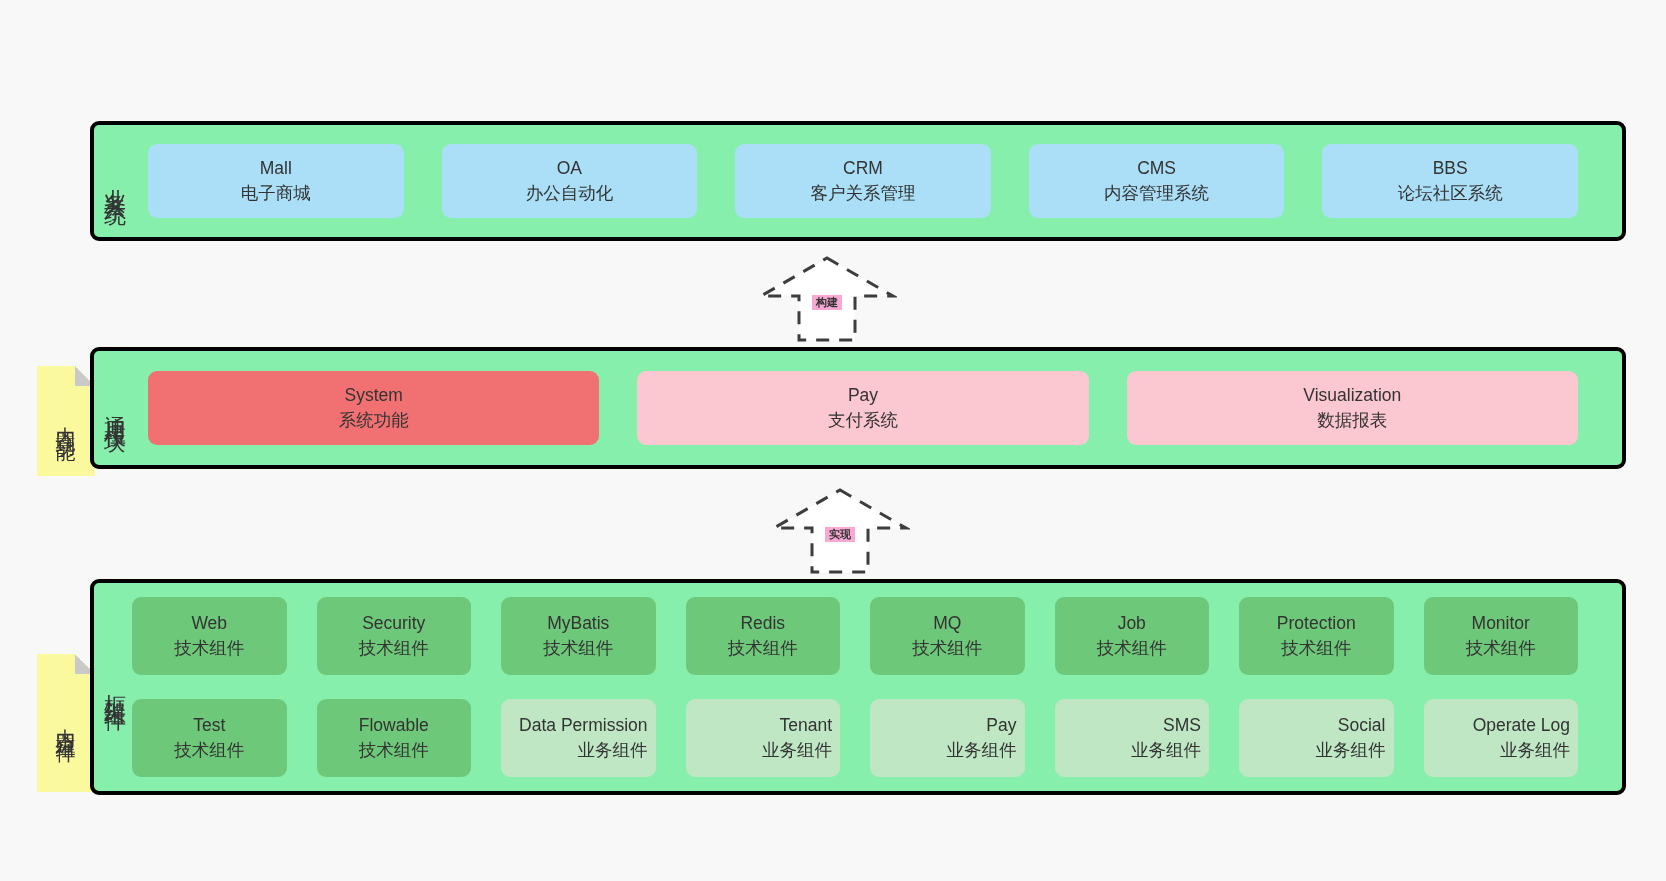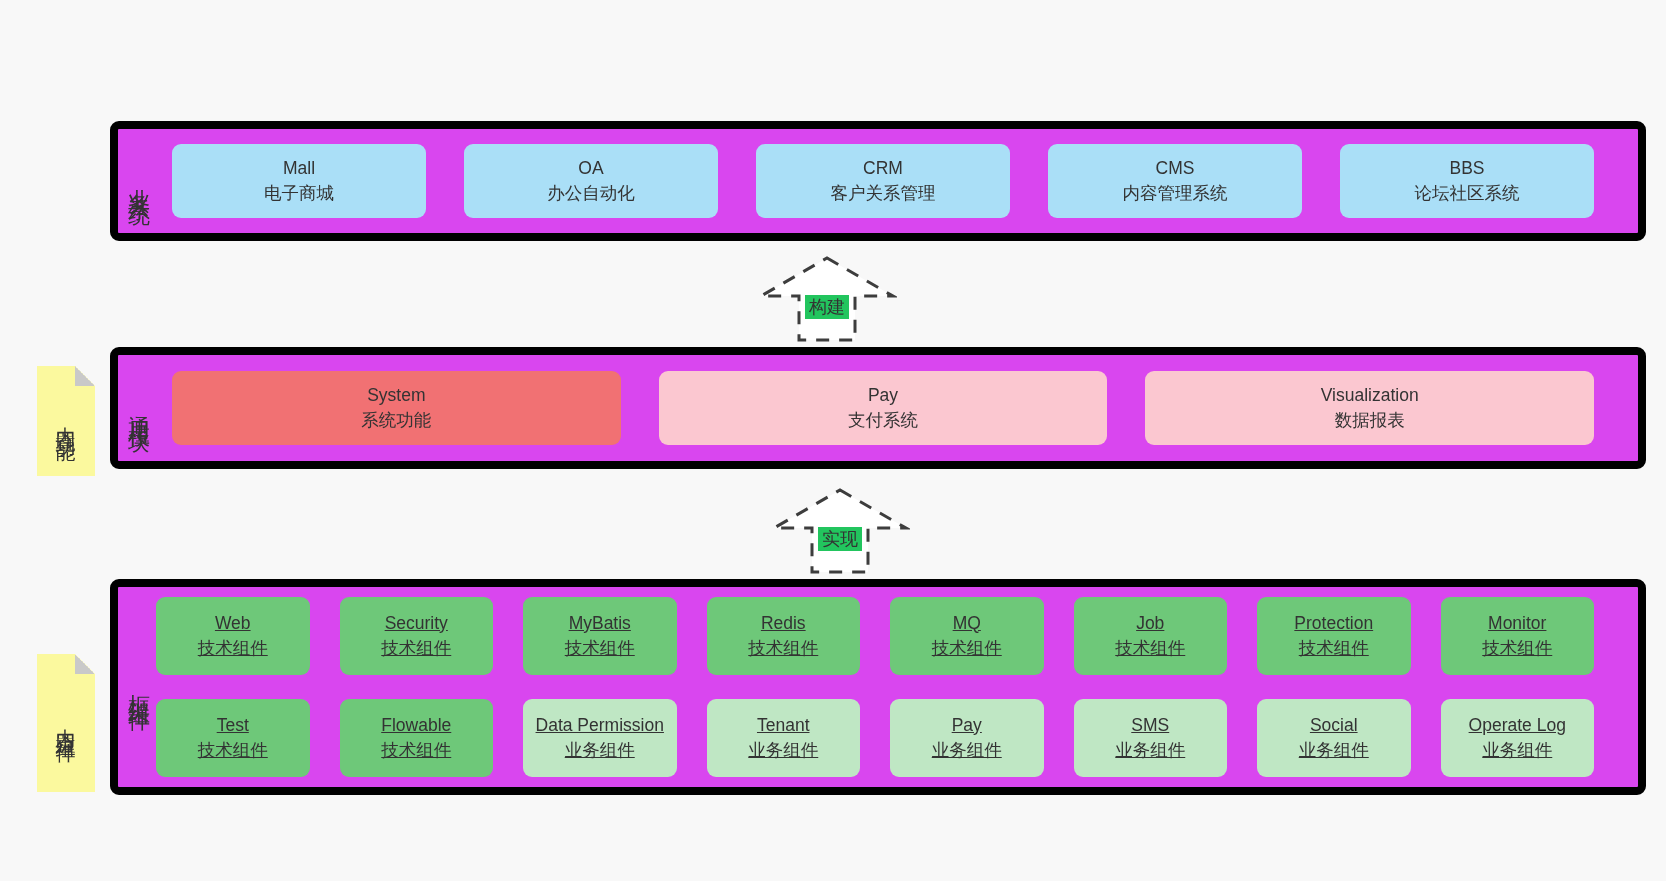--- a/index.html
+++ b/index.html
@@ -8,63 +8,62 @@
     background:#f8f8f8;
     font-family:"Liberation Sans","DejaVu Sans",sans-serif;
     color:#333;
     position:relative;
     overflow:hidden;
   }
 
   
   .panel {
     position:absolute; left:90px; width:1536px;
-    background:#d946ef;
-    border:8px solid #000000;
+    background:#86efac;
+    border:4px solid #000000;
     border-radius:9px;
     box-sizing:border-box;
     z-index:1;
-    margin-left:20px;
   }
   #panel-business   { top:121px; height:120px; }
   #panel-modules    { top:347px; height:122px; }
   #panel-components { top:579px; height:216px; }
 
   .side-label {
     position:absolute; left:10px; top:50%;
     transform:translateY(-50%);
     writing-mode:vertical-lr; text-orientation:upright;
     font-size:22px; letter-spacing:5px; line-height:1;
     color:#333; white-space:nowrap;
   }
 
   
   .boxes-row {
     position:absolute; left:54px; right:44px; top:0; height:100%;
     display:flex; align-items:center; gap:38px;
   }
   .boxes-col {
     position:absolute; left:38px; right:44px; top:0; height:100%;
-    display:flex; flex-direction:column; justify-content:center; gap:24px;text-decoration:underline;
+    display:flex; flex-direction:column; justify-content:center; gap:24px;
   }
   .boxes-col .inner-row { display:flex; gap:30px; }
 
   .box {
     flex:1; height:74px; border-radius:9px;
     display:flex; flex-direction:column; align-items:center; justify-content:center;
     text-align:center; font-size:17.5px; line-height:1.45;
     padding:2px 8px; box-sizing:border-box;
   }
   .boxes-col .box { height:78px; }
 
   .c-blue   { background:#aadff7; }
   .c-red    { background:#f17173; }
   .c-pink   { background:#fbc7d0; }
   .c-green  { background:#6ec879; }
-  .c-lgreen { background:#bfe7c4; }
+  .c-lgreen { background:#bfe7c4;align-items:flex-end; }
 
   
   .tag {
     position:absolute; left:37px; width:58px;
     background:#fbf99e; z-index:0;
     clip-path:polygon(0 0, calc(100% - 20px) 0, 100% 20px, 100% 100%, 0 100%);
   }
   #tag-modules    { top:366px; height:110px; }
   #tag-components { top:654px; height:138px; }
   .tag .fold {
@@ -80,22 +79,22 @@
   }
 
   
   .arrow { position:absolute; width:140px; height:88px; z-index:2; }
   #arrow-build     { left:757px; top:255px; }
   #arrow-implement { left:770px; top:487px; }
   .arrow svg { display:block; }
   .arrow-label {
     position:absolute; left:50%; top:40px;
     transform:translateX(-50%);
-    background:#22c55e; padding:0 4px;
-    font-size:18px; white-space:nowrap; color:#333;
+    background:#f9a8d4; padding:0 4px;
+    font-size:11px; white-space:nowrap; color:#333;font-weight:bold;
   }
 </style>
 </head>
 <body>
 
 <div class="panel" id="panel-business">
   <div class="side-label">业务系统</div>
   <div class="boxes-row">
     <div class="box c-blue">
       <span>Mall</span>

